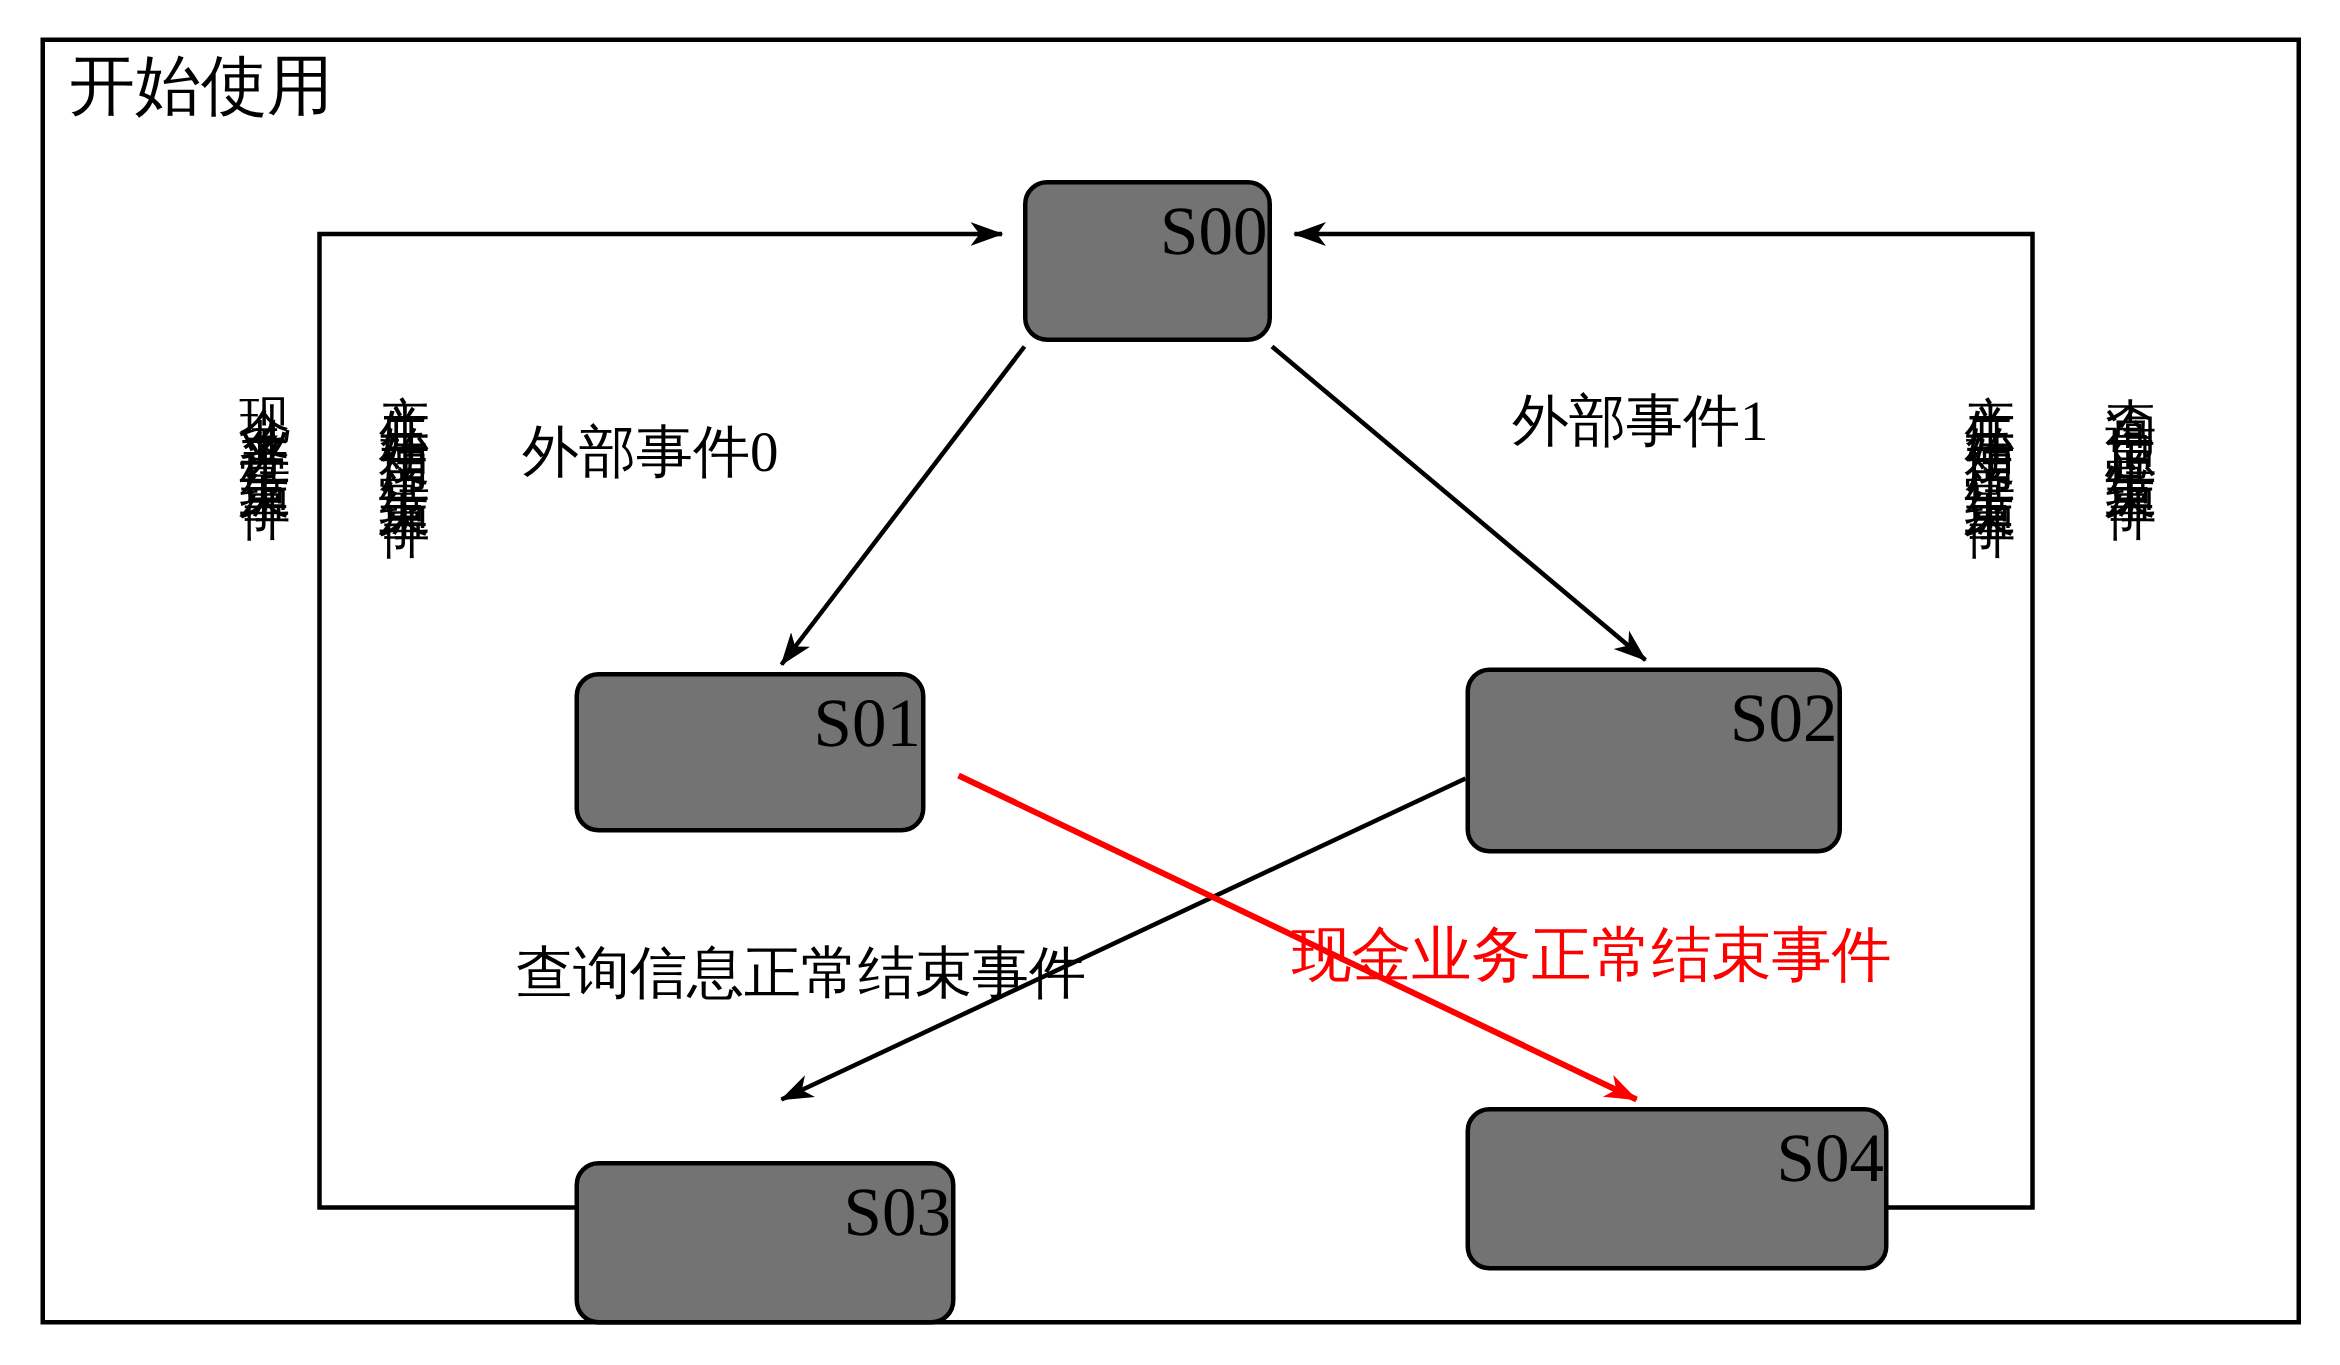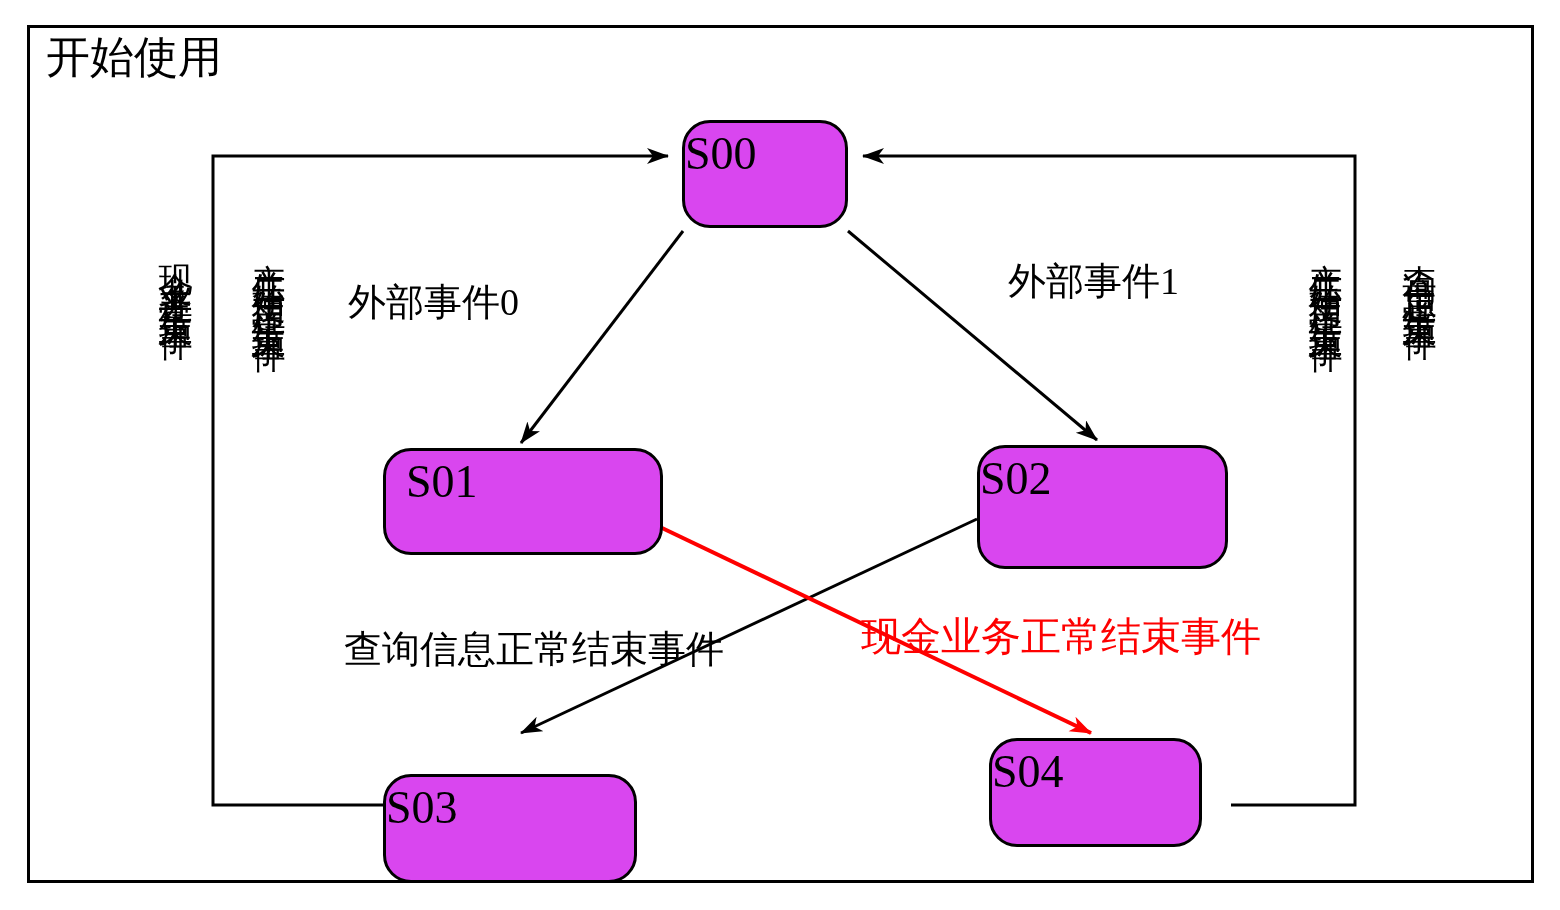--- a/index.html
+++ b/index.html
@@ -37,24 +37,24 @@
   svg.edges {
     position: absolute;
     left: 0;
     top: 0;
     width: 1560px;
     height: 910px;
   }
   .state-box {
     position: absolute;
     box-sizing: border-box;
-    background: #d946ef;
+    background: #737373;
     border: 3px solid #000000;
-    border-radius: 28px;
-    text-align: left;
+    border-radius: 16px;
+    text-align: right;
   }
   .state-label {
     display: block;
     margin-top: 8px;
     font-size: 46px;
     line-height: 1.0;
   }
   .edge-label {
     position: absolute;
     font-size: 38px;
@@ -108,33 +108,33 @@
 
     <path d="M 977 519 L 521 733" fill="none" stroke="#000000" stroke-width="3" marker-end="url(#ah-black)"></path>
 
     <path d="M 639 517 L 1091 733" fill="none" stroke="#fe0000" stroke-width="4" marker-end="url(#ah-red)"></path>
   </svg>
 
   <div class="state-box" style="left:682px; top:120px; width:166px; height:108px;">
     <span class="state-label">S00</span>
   </div>
 
-  <div class="state-box" style="left:383px; top:448px; width:280px; height:107px;padding-left:20px;">
+  <div class="state-box" style="left:383px; top:448px; width:234px; height:107px;padding-left:20px;">
     <span class="state-label">S01</span>
   </div>
 
   <div class="state-box" style="left:977px; top:445px; width:251px; height:124px;">
     <span class="state-label">S02</span>
   </div>
 
   <div class="state-box" style="left:383px; top:738px; width:254px; height:109px;margin-top:36px;">
     <span class="state-label">S03</span>
   </div>
 
-  <div class="state-box" style="left:977px; top:738px; width:213px; height:109px;margin-left:12px;">
+  <div class="state-box" style="left:977px; top:738px; width:282px; height:109px;">
     <span class="state-label">S04</span>
   </div>
 
   <div class="edge-label" style="left:348px; top:281px;font-family:Liberation Serif, serif;">外部事件0</div>
 
   <div class="edge-label" style="left:1008px; top:260px;">外部事件1</div>
 
   <div class="edge-label wrap" style="left:338px; top:628px; width:392px;">查询信息正常结束事件</div>
 
   <div class="edge-label red" style="left:861px; top:614px;">现金业务正常结束事件</div>

